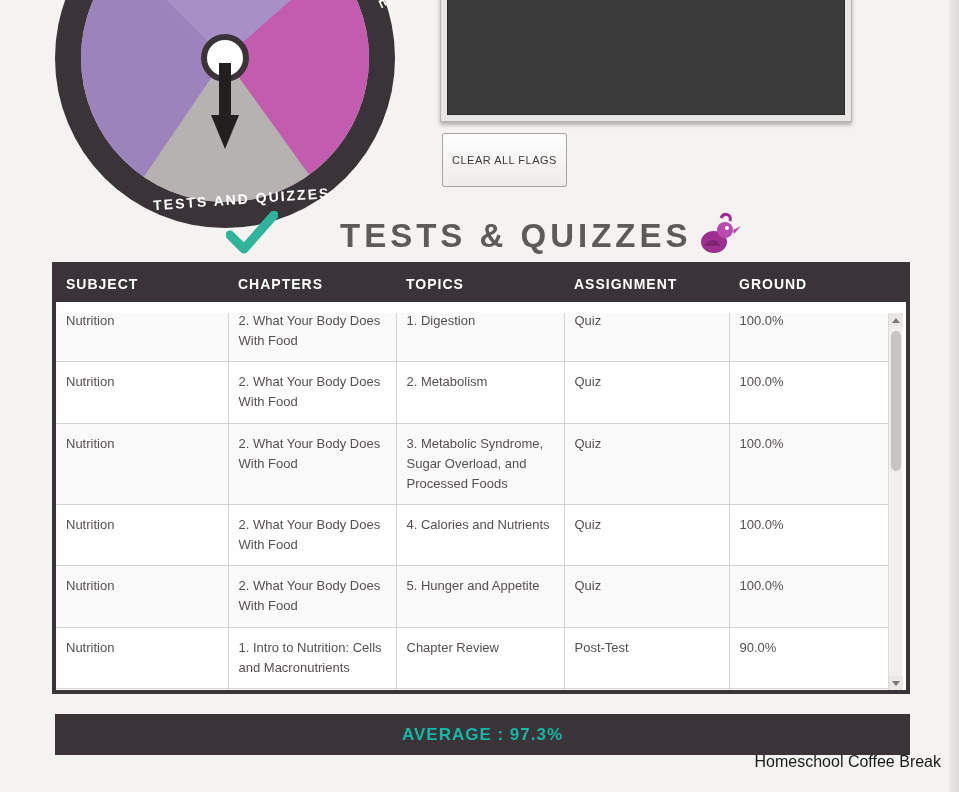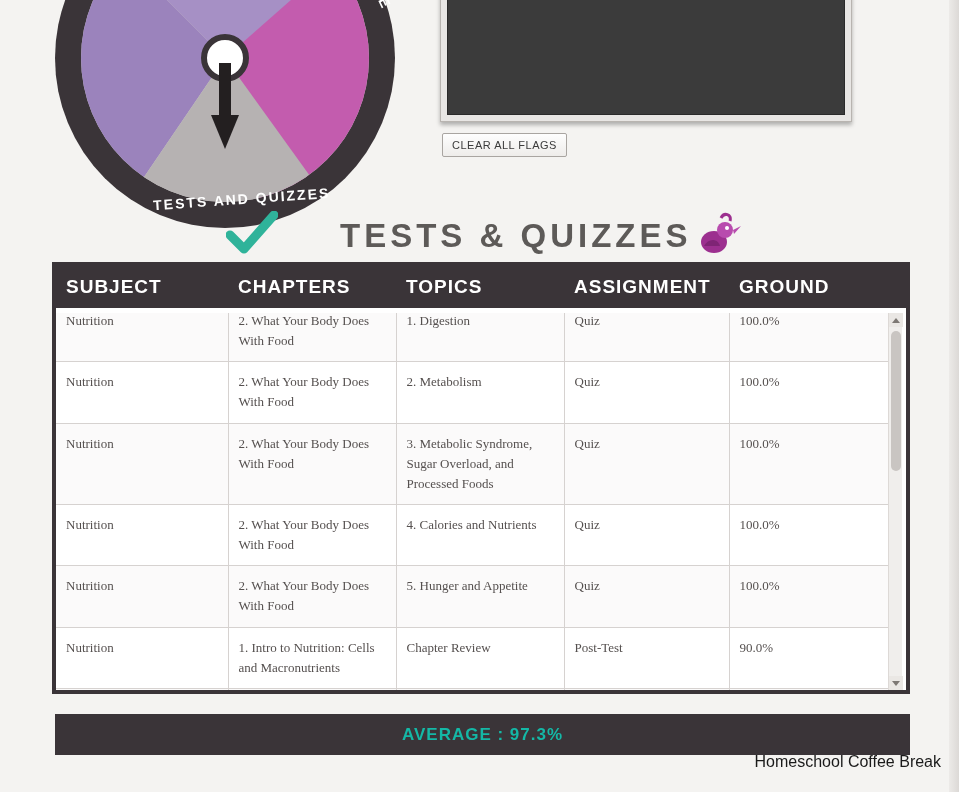--- a/index.html
+++ b/index.html
@@ -137,21 +137,21 @@
     height: 100%;
     background: #3b3b3b;
     border: 1px solid #2a2a2a;
     box-sizing: border-box;
     position: relative;
   }
   .clear-flags-btn {
     position: absolute;
     left: 442px;
     top: 133px;
-    padding: 5px 9px;
+    padding: 20px 9px;
     font-size: 11px;
     letter-spacing: 0.5px;
     color: #3b3b3b;
     background: linear-gradient(#fefefe, #eeecea);
     border: 1px solid #a9a5a1;
     border-radius: 2px;
     cursor: pointer;
     font-family: "Liberation Sans", sans-serif;
   }
 
@@ -201,21 +201,21 @@
   }
   table.grades {
     width: 100%;
     border-collapse: collapse;
     table-layout: fixed;
   }
   table.grades th {
     background: #3a3438;
     color: #ffffff;
     text-align: left;
-    font-size: 19px;
+    font-size: 14px;
     letter-spacing: 1px;
     padding: 10px 10px;
     font-weight: bold;
   }
   .scroll-body {
     position: absolute;
     left: 0;
     top: 47px;
     width: 850px;
     height: 377px;
@@ -233,21 +233,20 @@
     table-layout: fixed;
   }
   table.gradesbody td {
     font-size: 13px;
     color: #55504f;
     padding: 10px 10px;
     border-bottom: 1px solid #d6d2d0;
     border-right: 1px solid #d6d2d0;
     vertical-align: top;
     line-height: 1.55;
-    font-family: Liberation Serif, serif;
   }
   table.gradesbody td:last-child {
     border-right: none;
   }
   table.gradesbody tr:nth-child(odd) td {
     background: #fbfafa;
   }
   table.gradesbody tr:nth-child(even) td {
     background: #ffffff;
   }

